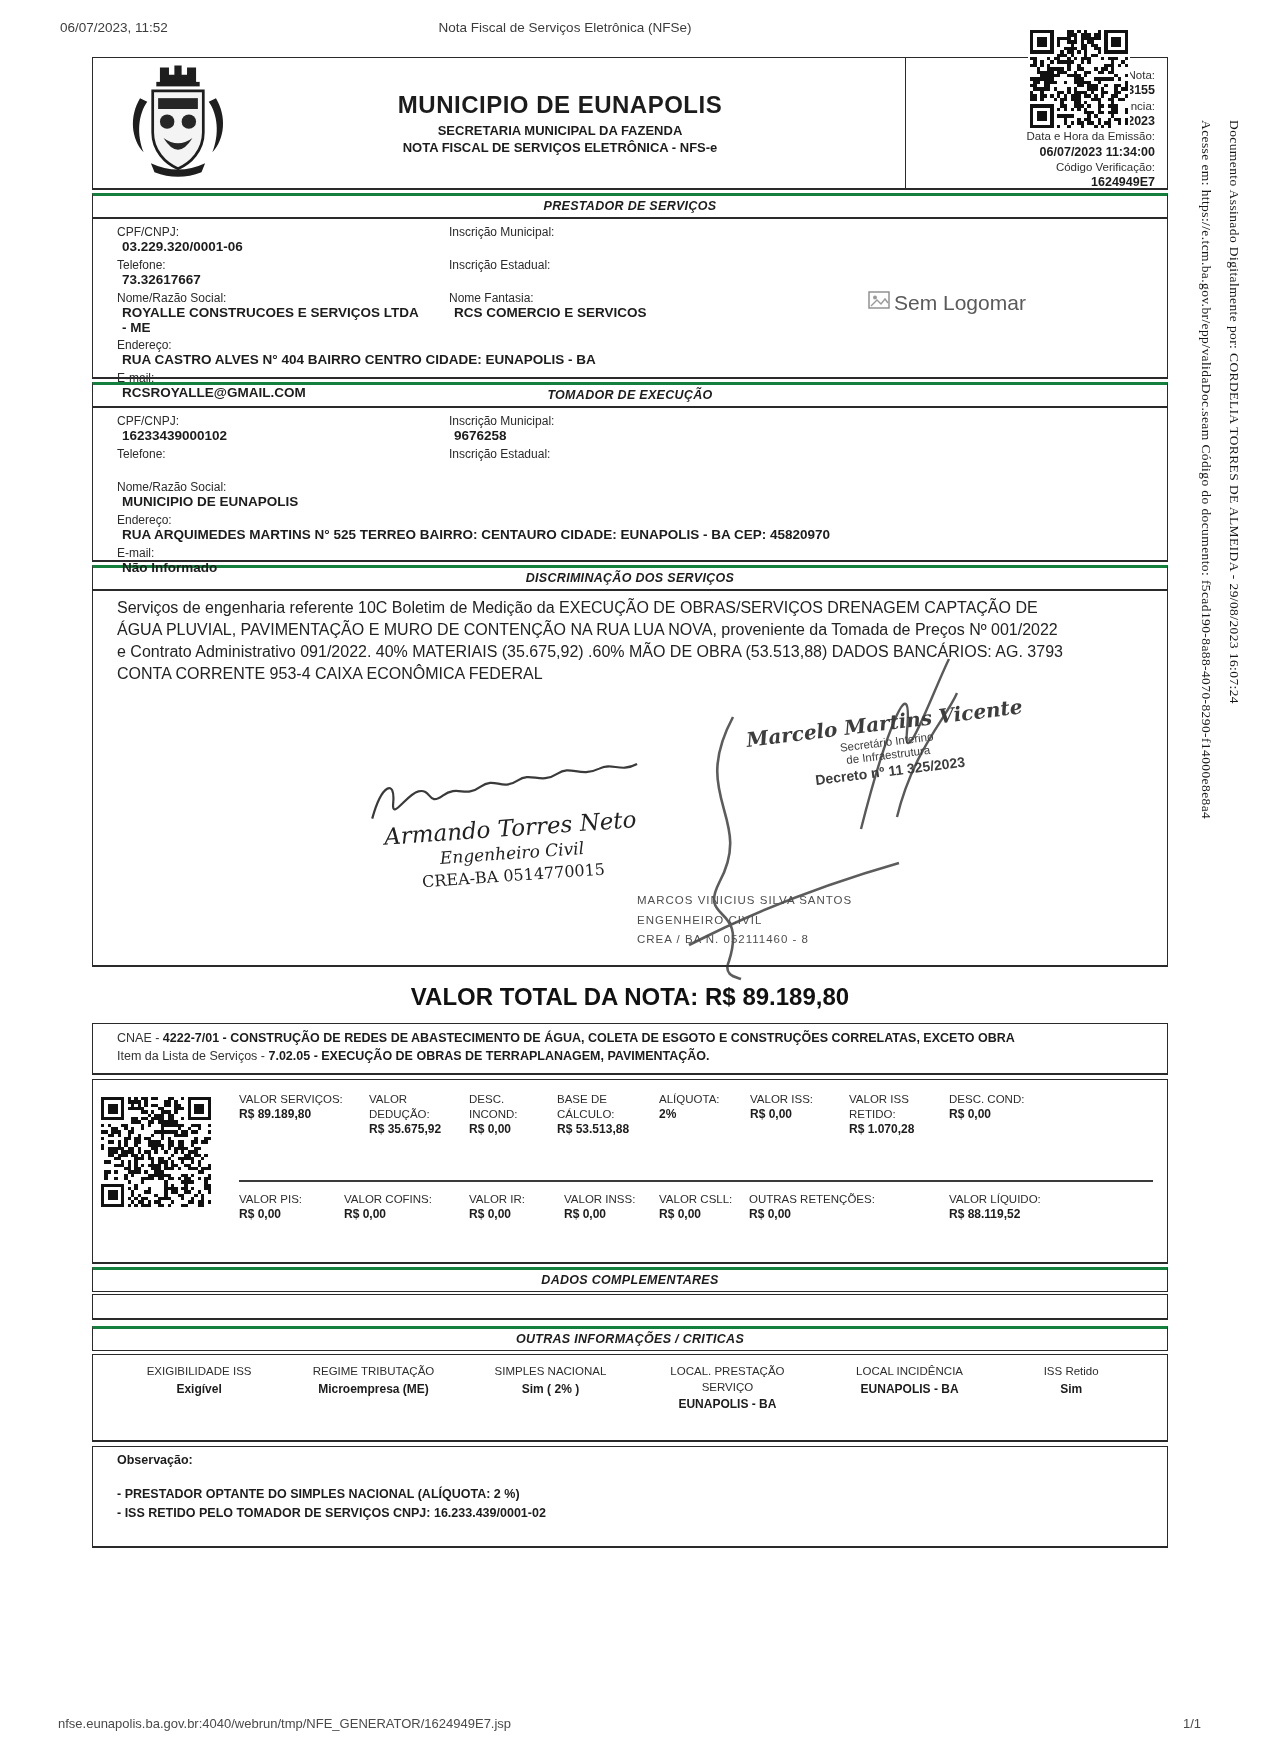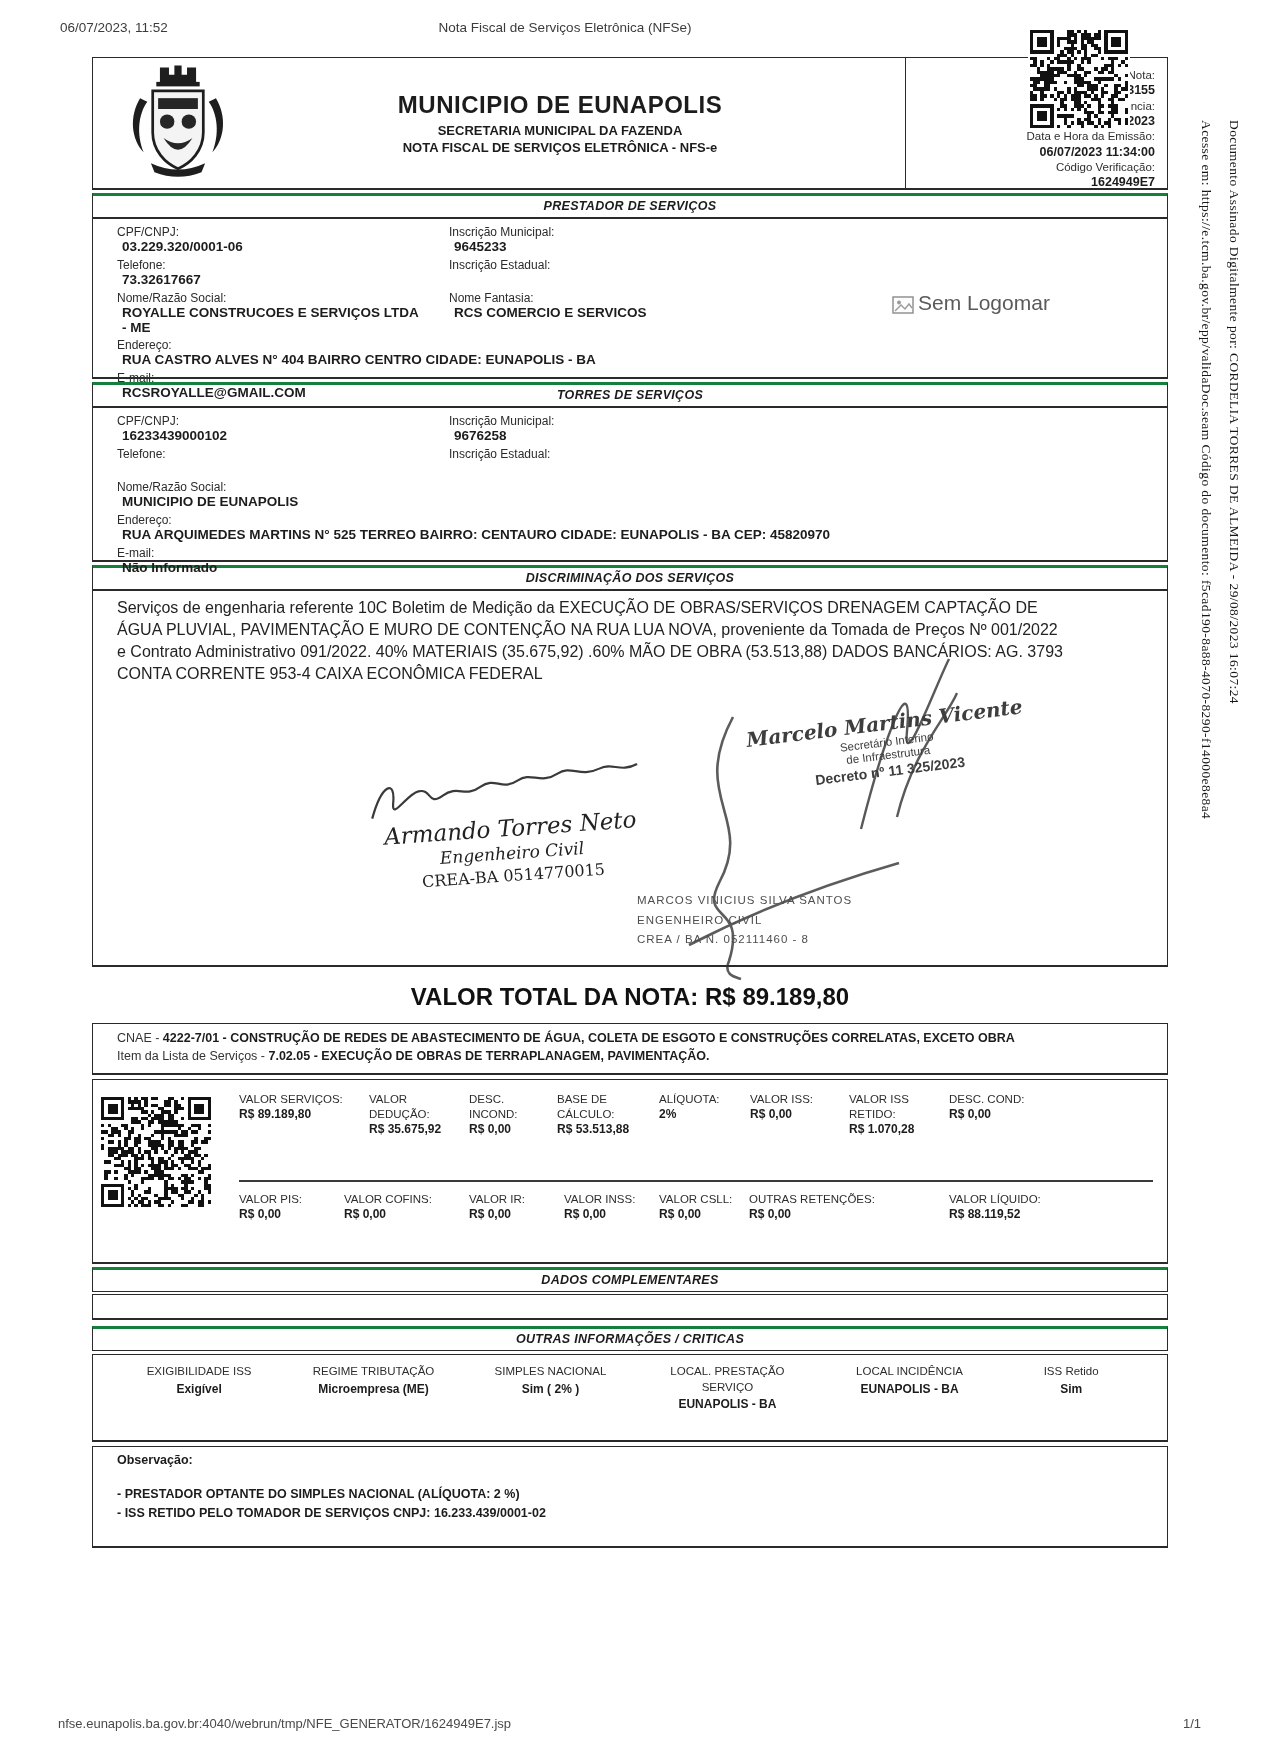--- a/index.html
+++ b/index.html
@@ -36,21 +36,21 @@
   
   .fgrid{display:grid;grid-template-columns:318px 1fr;column-gap:14px;row-gap:3px;font-size:12px;}
   .cell{min-height:30px;}
   .span2{grid-column:1 / span 2;}
   .flabel{color:#2b2b2b;font-size:12px;}
   .fval{font-weight:bold;font-size:13.5px;padding-left:5px;min-height:16px;}
   .w300{max-width:300px;}
 
   .prestador-box{height:161px;position:relative;}
   .tomador-box{height:155px;}
-  .nologo{position:absolute;left:799px;top:72px;display:flex;align-items:flex-end;
+  .nologo{position:absolute;left:775px;top:72px;display:flex;align-items:flex-start;
           color:#5a5a5a;font-size:21px;white-space:nowrap;}
   .nologo svg{margin-right:4px;}
 
   
   .serv-box{height:377px;position:relative;}
   .serv-text{font-size:16px;line-height:1.38;max-width:950px;color:#232323;}
 
   .sig-area{position:relative;height:290px;margin-top:8px;}
   .sig-armando{position:absolute;left:238px;top:72px;width:310px;text-align:center;
                transform:rotate(-4deg);color:#222;}
@@ -491,21 +491,20 @@
 
     <div class="bar">PRESTADOR DE SERVIÇOS</div>
     <div class="box prestador-box">
       <div class="fgrid">
         <div class="cell">
           <div class="flabel">CPF/CNPJ:</div>
           <div class="fval">03.229.320/0001-06</div>
         </div>
         <div class="cell">
           <div class="flabel">Inscrição Municipal:</div>
-          <div class="fval">9645233</div>
         </div>
         <div class="cell">
           <div class="flabel">Telefone:</div>
           <div class="fval">73.32617667</div>
         </div>
         <div class="cell">
           <div class="flabel">Inscrição Estadual:</div>
           <div class="fval"></div>
         </div>
         <div class="cell">
@@ -528,21 +527,21 @@
       <div class="nologo">
         <svg width="22" height="19" viewBox="0 0 22 19">
           <rect x="1" y="1" width="20" height="16" fill="#fdfdfd" stroke="#8a8a8a" stroke-width="1.4"></rect>
           <circle cx="7" cy="6.5" r="2" fill="#9a9a9a"></circle>
           <path d="M3 15 L9 9 L13 13 L17 8 L20 12" fill="none" stroke="#9a9a9a" stroke-width="1.4"></path>
         </svg>
         <span>Sem Logomar</span>
       </div>
     </div>
 
-    <div class="bar">TORRES DE SERVIÇOS</div>
+    <div class="bar">TOMADOR DE EXECUÇÃO</div>
     <div class="box tomador-box">
       <div class="fgrid">
         <div class="cell">
           <div class="flabel">CPF/CNPJ:</div>
           <div class="fval">16233439000102</div>
         </div>
         <div class="cell">
           <div class="flabel">Inscrição Municipal:</div>
           <div class="fval">9676258</div>
         </div>

